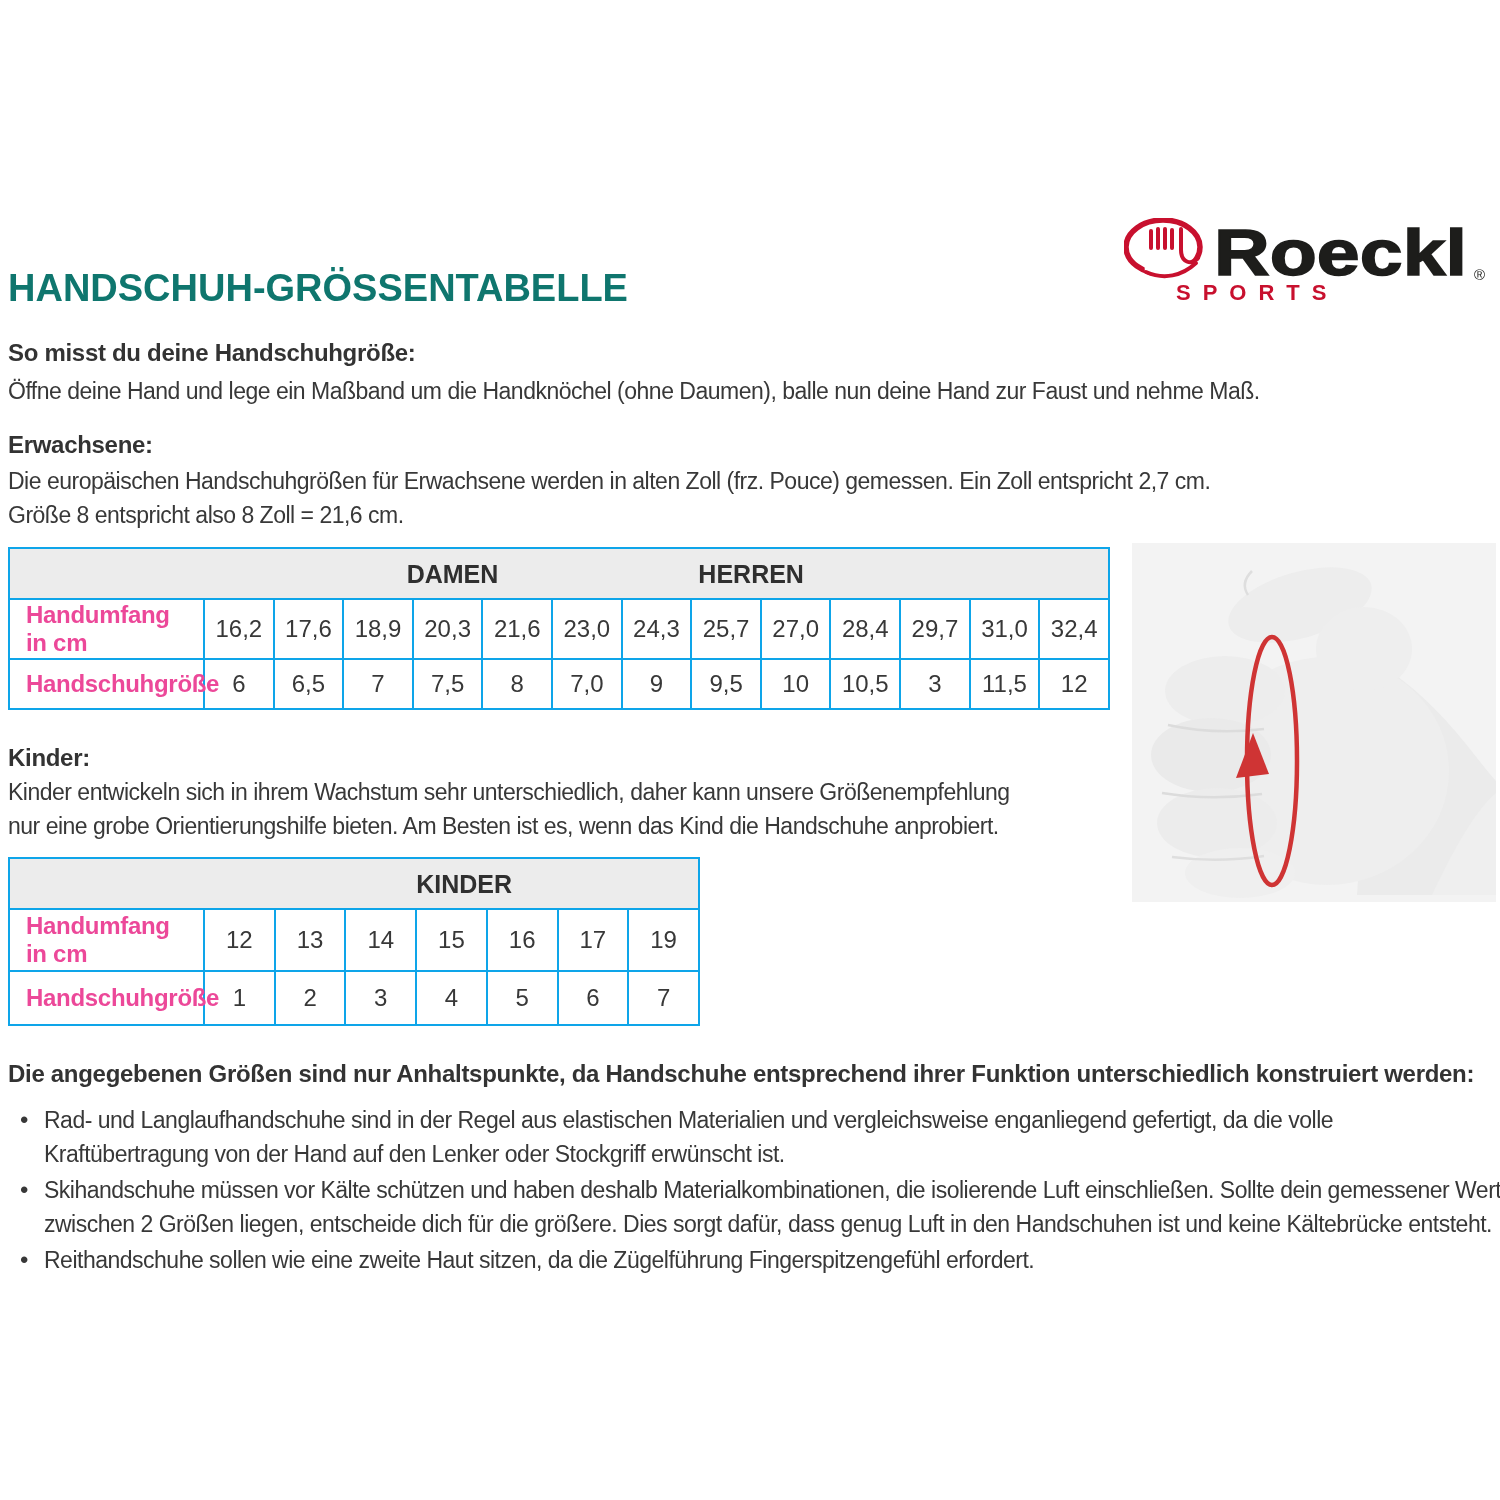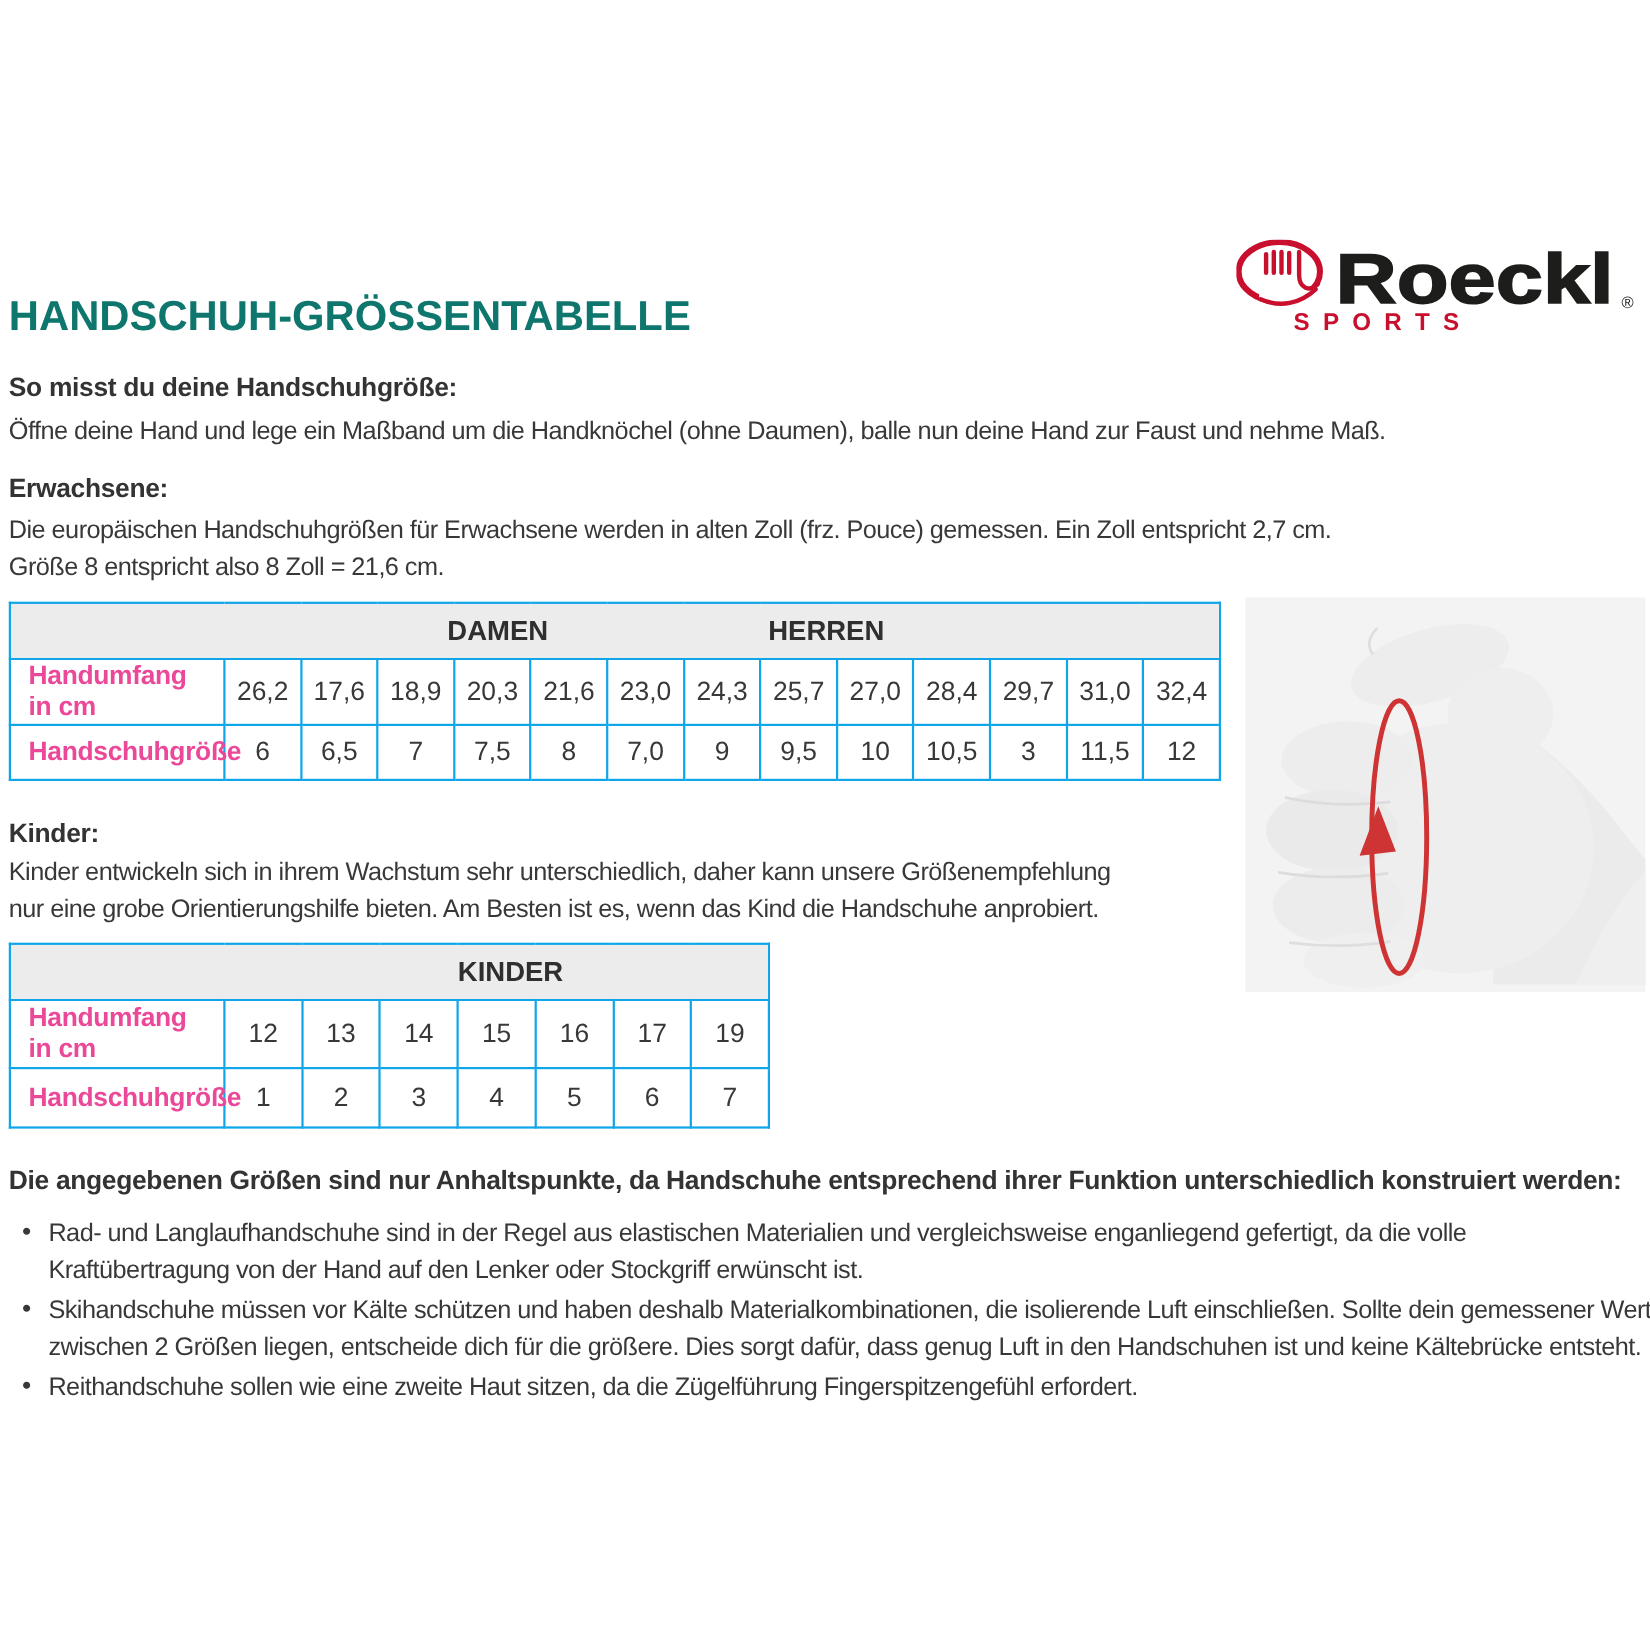--- a/index.html
+++ b/index.html
@@ -139,21 +139,21 @@
       <th colspan="14">
         <span class="group-label g-damen">DAMEN</span>
         <span class="group-label g-herren">HERREN</span>
       </th>
     </tr>
     <tr class="r1">
       <td class="label-cell">
         <div>Handumfang</div>
         <div>in cm</div>
       </td>
-      <td class="val-cell">26,2</td>
+      <td class="val-cell">16,2</td>
       <td class="val-cell">17,6</td>
       <td class="val-cell">18,9</td>
       <td class="val-cell">20,3</td>
       <td class="val-cell">21,6</td>
       <td class="val-cell">23,0</td>
       <td class="val-cell">24,3</td>
       <td class="val-cell">25,7</td>
       <td class="val-cell">27,0</td>
       <td class="val-cell">28,4</td>
       <td class="val-cell">29,7</td>

